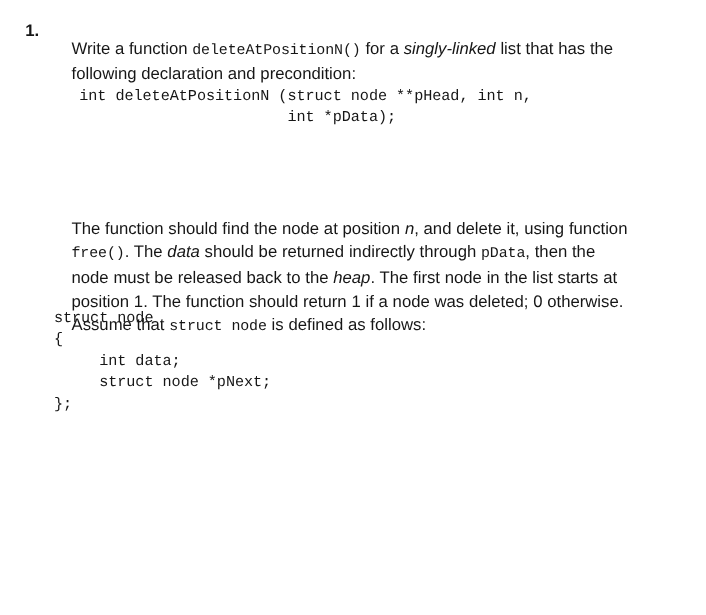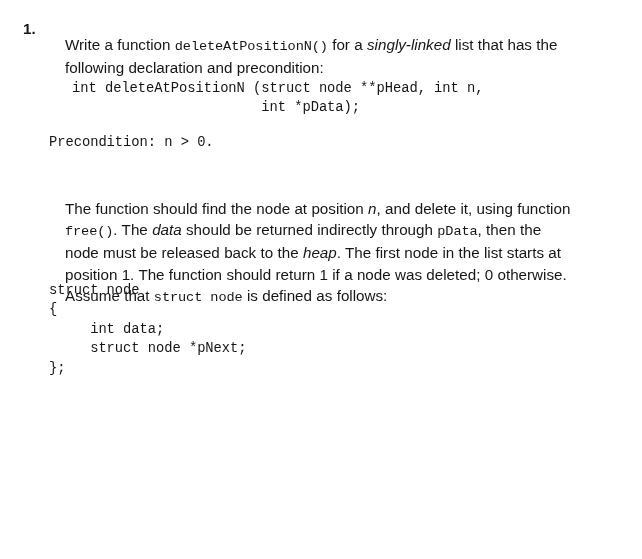--- a/index.html
+++ b/index.html
@@ -111,23 +111,20 @@
     <div class="qbody">
       <p class="txt lead"><span>Write a function </span><span class="mono">deleteAtPositionN()</span><span> for a </span><span class="ital">singly-linked</span><span> list that has the following declaration and precondition:</span></p>
     </div>
   </div>
 
   <div class="blk-decl">
     <pre class="code">int deleteAtPositionN (struct node **pHead, int n,
                        int *pData);</pre>
   </div>
 
-  <div class="blk-precond">
-    <pre class="code">Precondition: n &gt; 0.</pre>
-  </div>
 
   <div class="blk-para">
     <p class="txt"><span>The function should find the node at position </span><span class="ital">n</span><span>, and delete it, using function </span><span class="mono">free()</span><span>. The </span><span class="ital">data</span><span> should be returned indirectly through </span><span class="mono">pData</span><span>, then the node must be released back to the </span><span class="ital">heap</span><span>. The first node in the list starts at position 1. The function should return 1 if a node was deleted; 0 otherwise. Assume that </span><span class="mono">struct node</span><span> is defined as follows:</span></p>
   </div>
 
   <div class="blk-struct">
     <pre class="code">struct node
 {
      int data;
      struct node *pNext;

